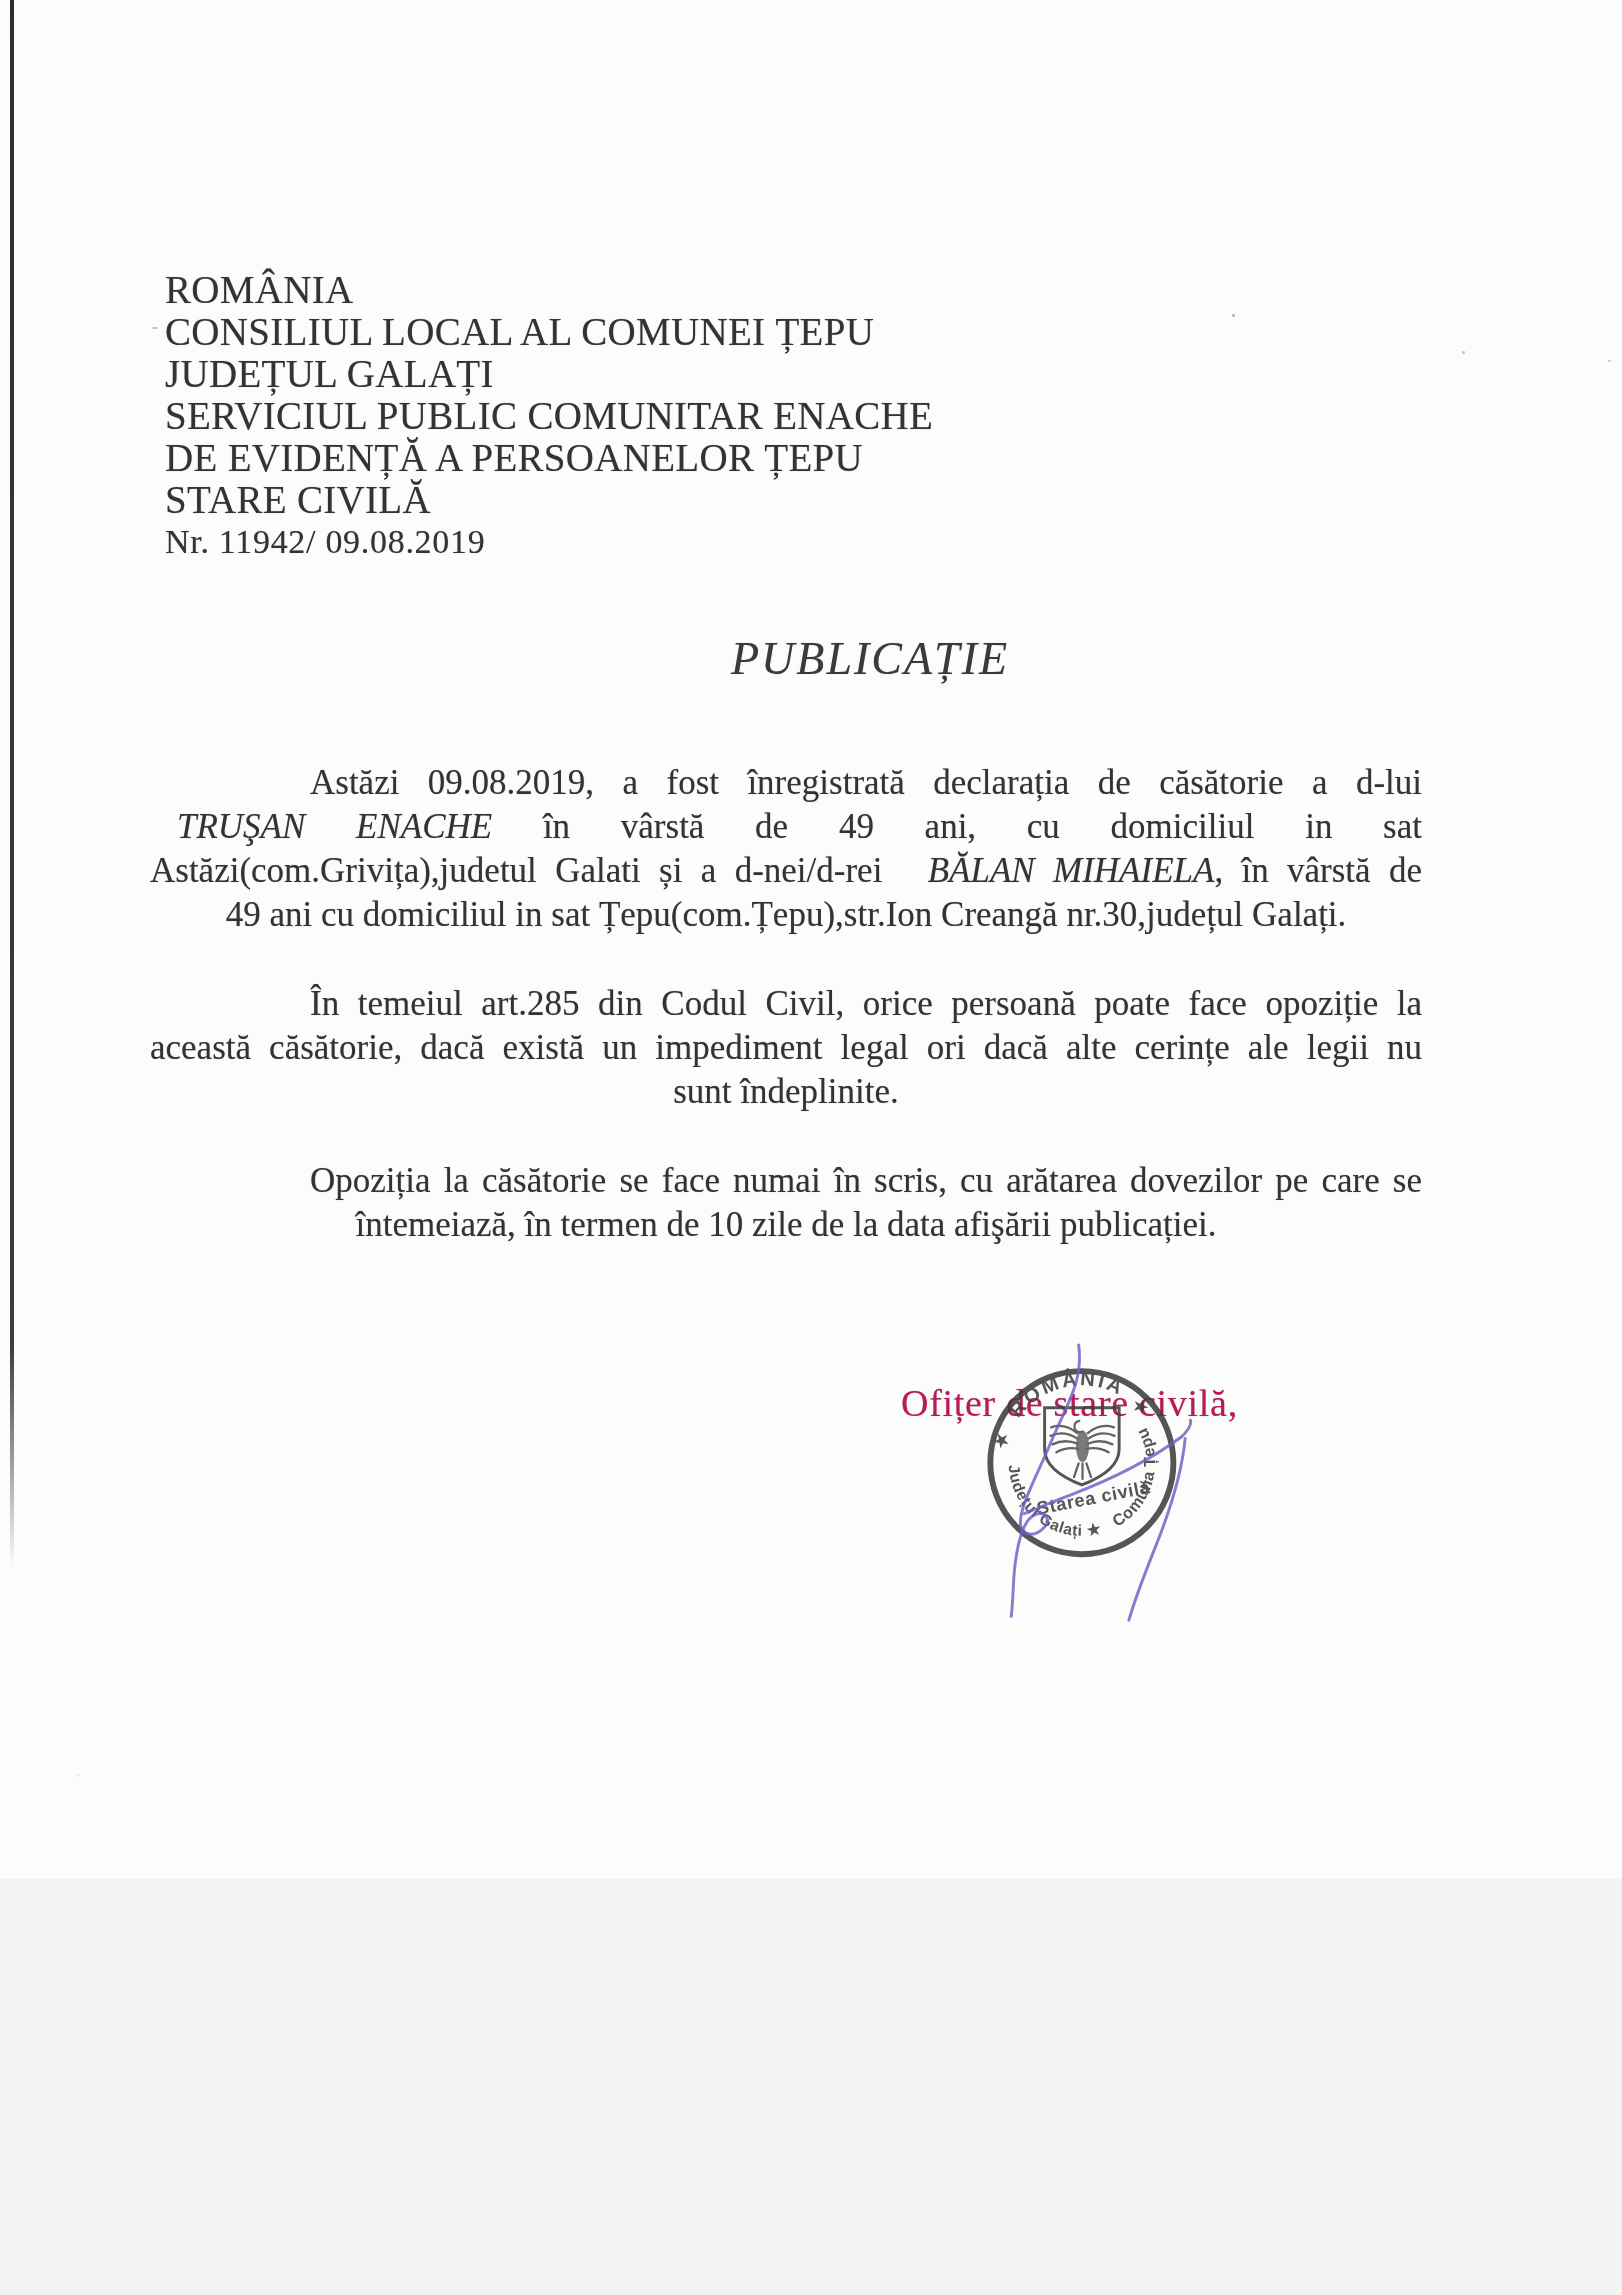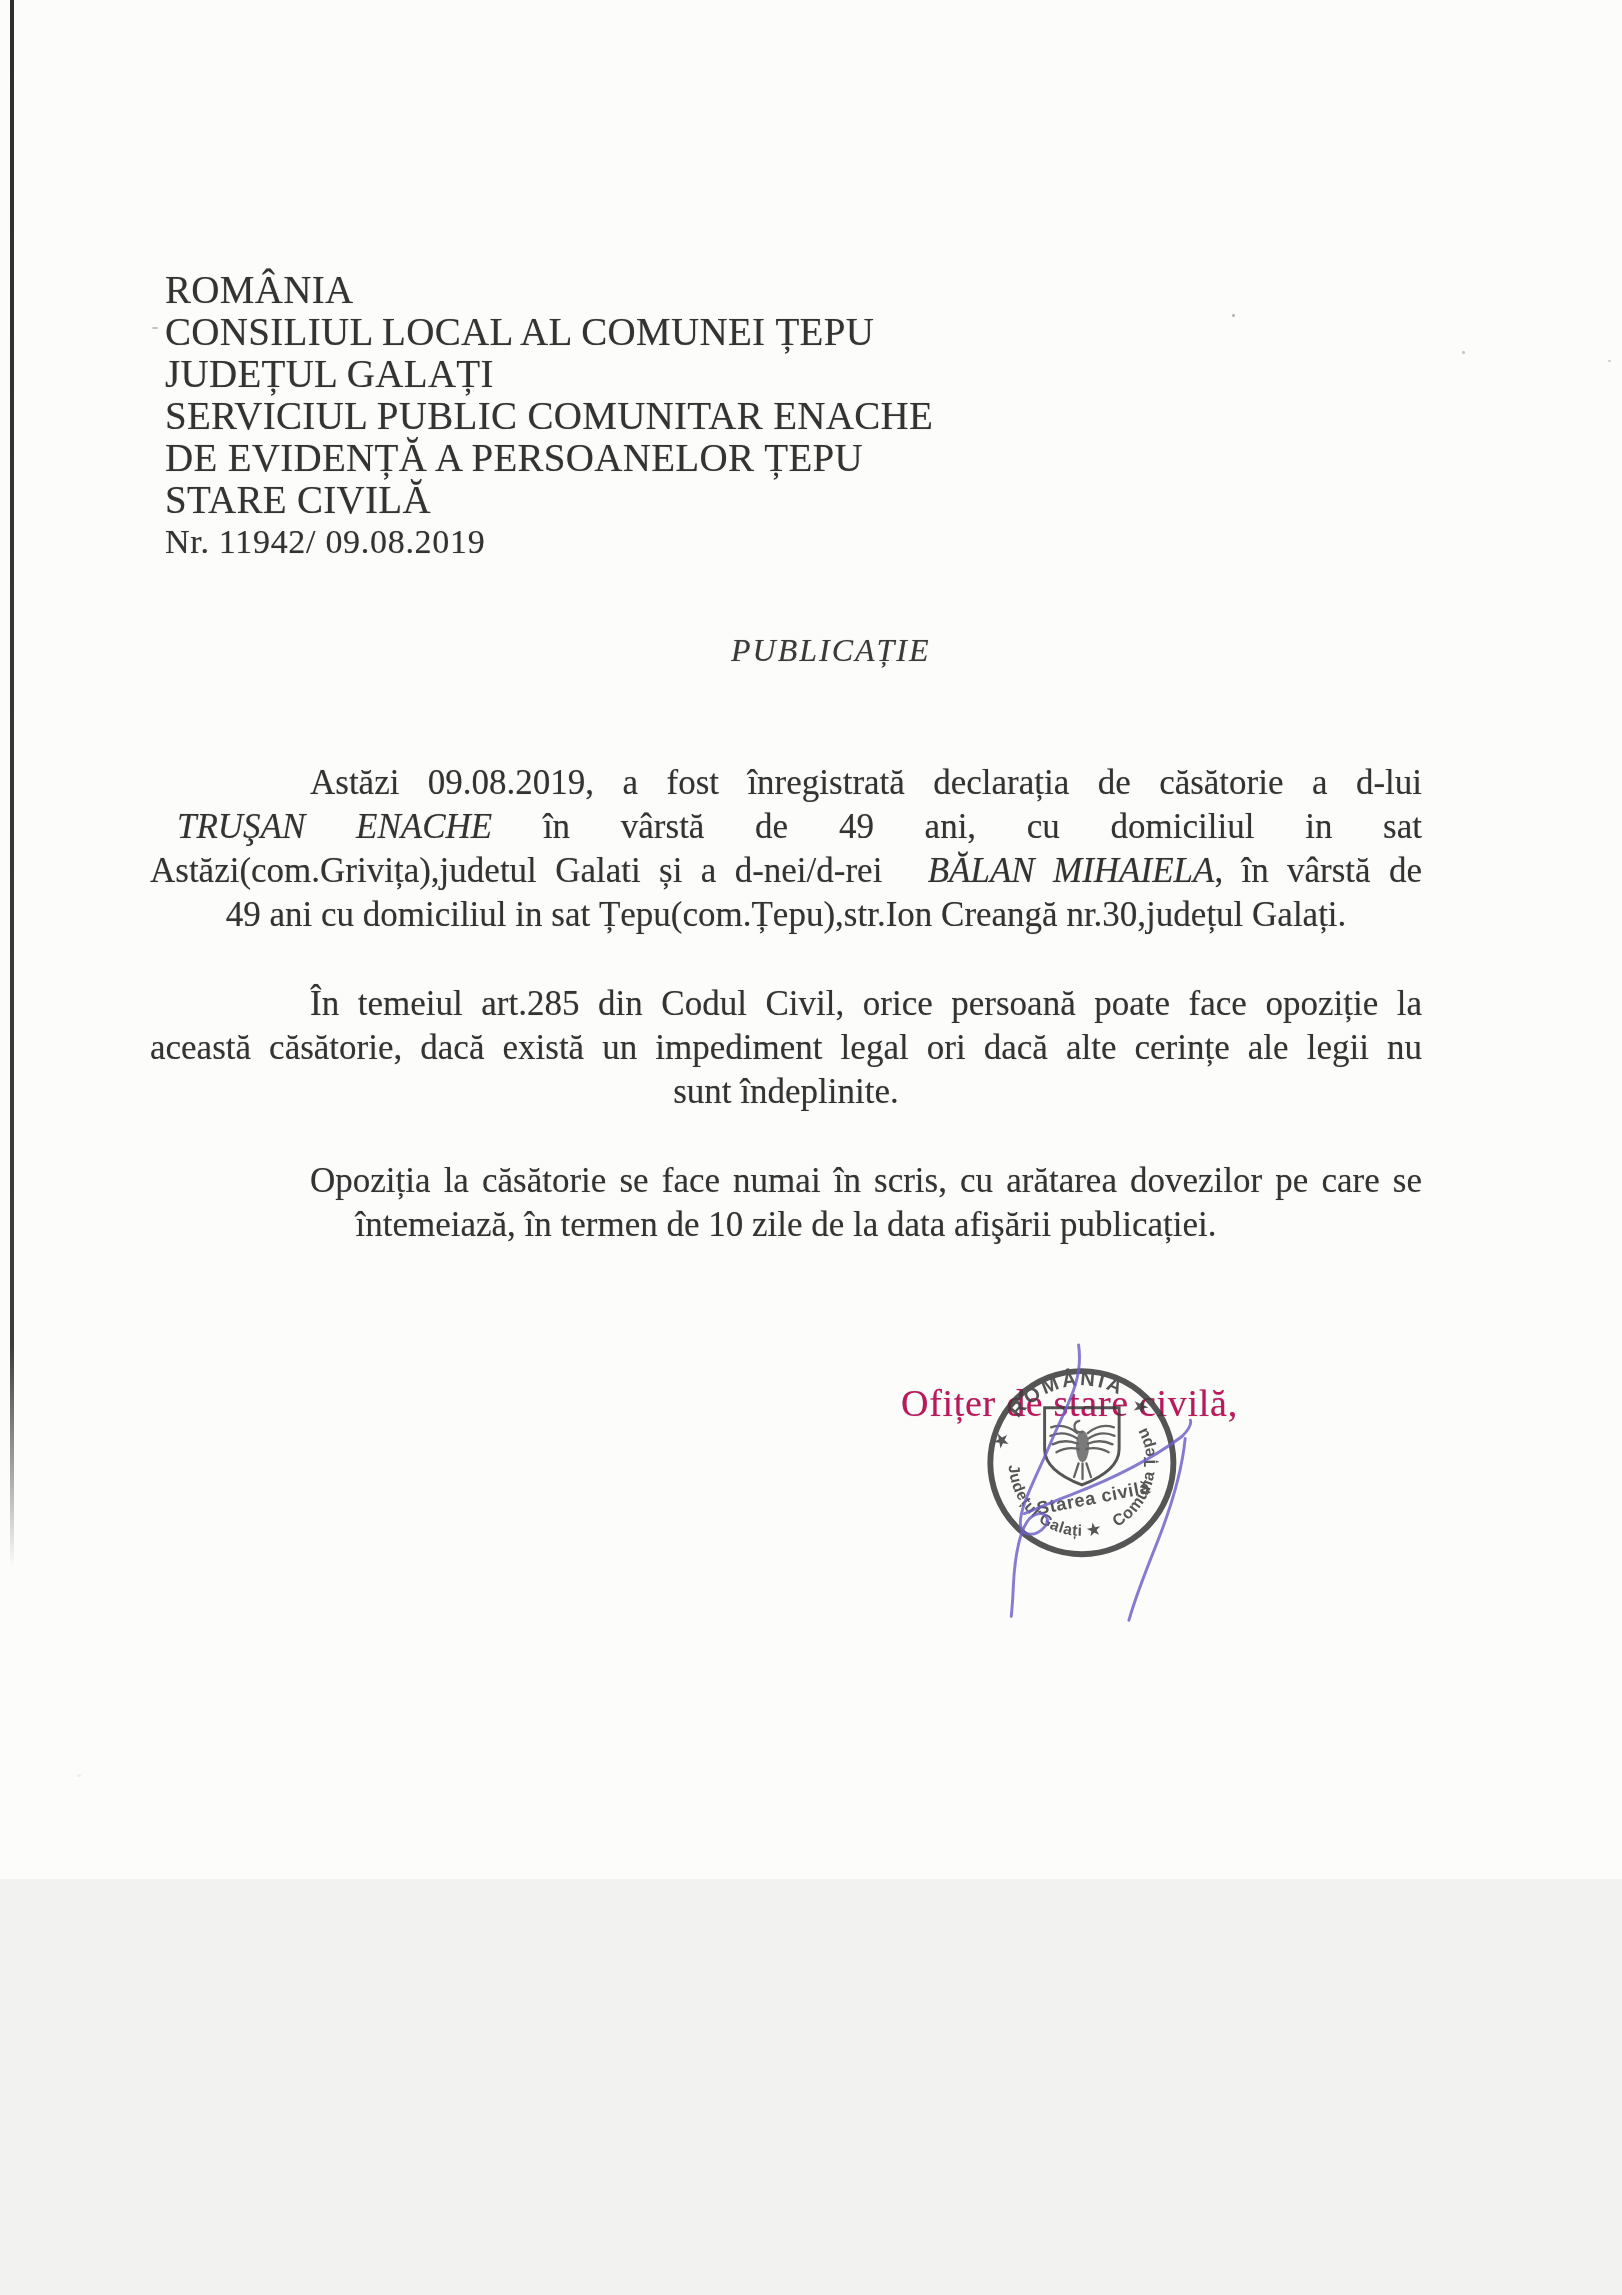--- a/index.html
+++ b/index.html
@@ -30,21 +30,21 @@
   }
   .hline{
     font-size:39px;line-height:42px;letter-spacing:0.3px;
     color:#333;text-shadow:0 0 1px rgba(45,45,45,.4);
     white-space:nowrap;
   }
   .hnum{font-size:34px;letter-spacing:0.7px;}
 
   .title{
     position:absolute;left:731px;top:632px;
-    font-size:32px;font-style:italic;letter-spacing:2px;
+    font-size:46px;font-style:italic;letter-spacing:2px;
     color:#3a3a3a;text-shadow:0 0 1px rgba(45,45,45,.4);
     white-space:nowrap;
   }
 
   .body-text{
     position:absolute;left:150px;top:716px;width:1272px;
     font-size:35px;color:#333;
     text-shadow:0 0 1px rgba(45,45,45,.38);
   }
   .bline{height:44px;line-height:44px;}

